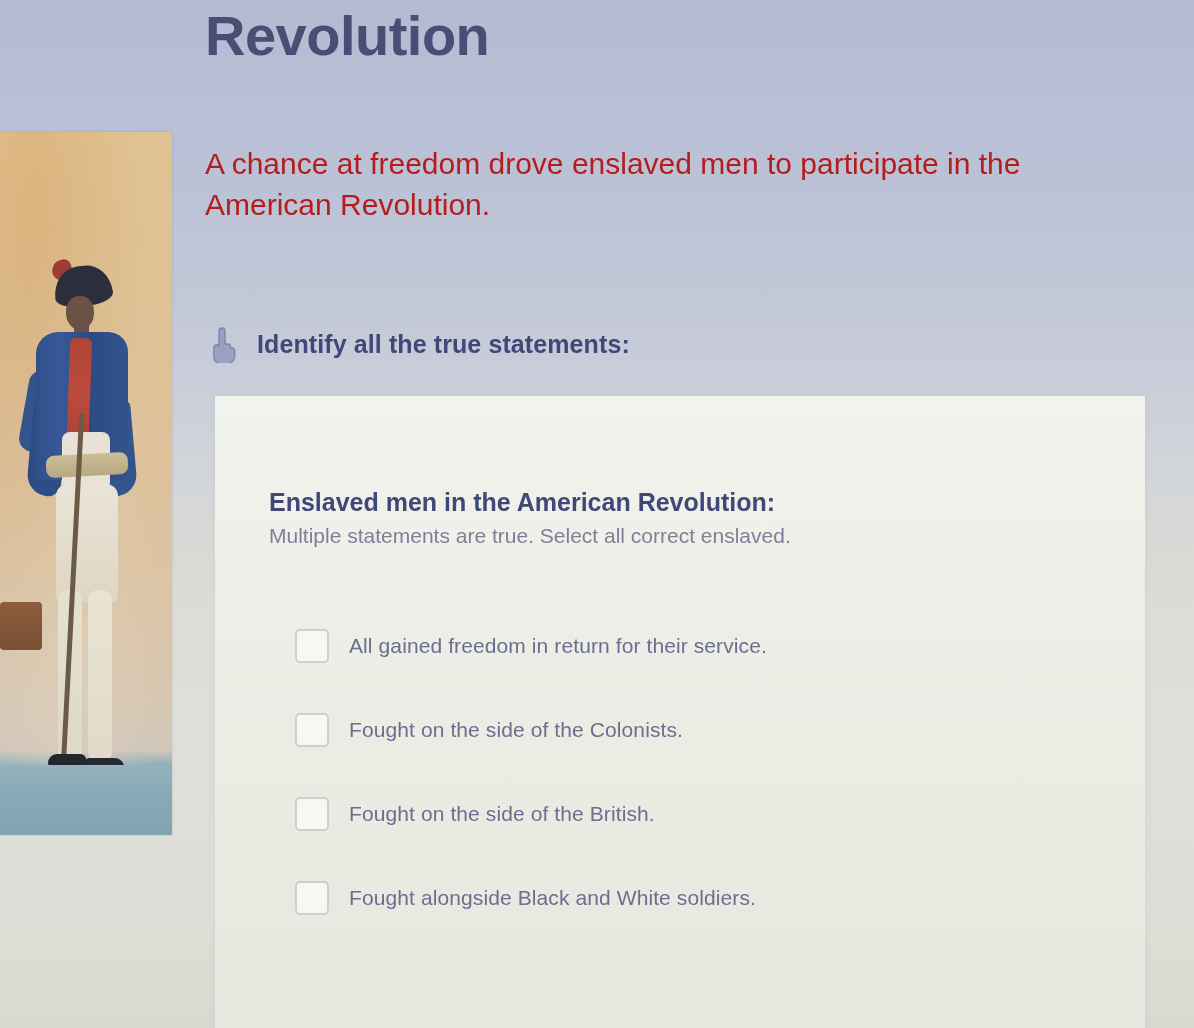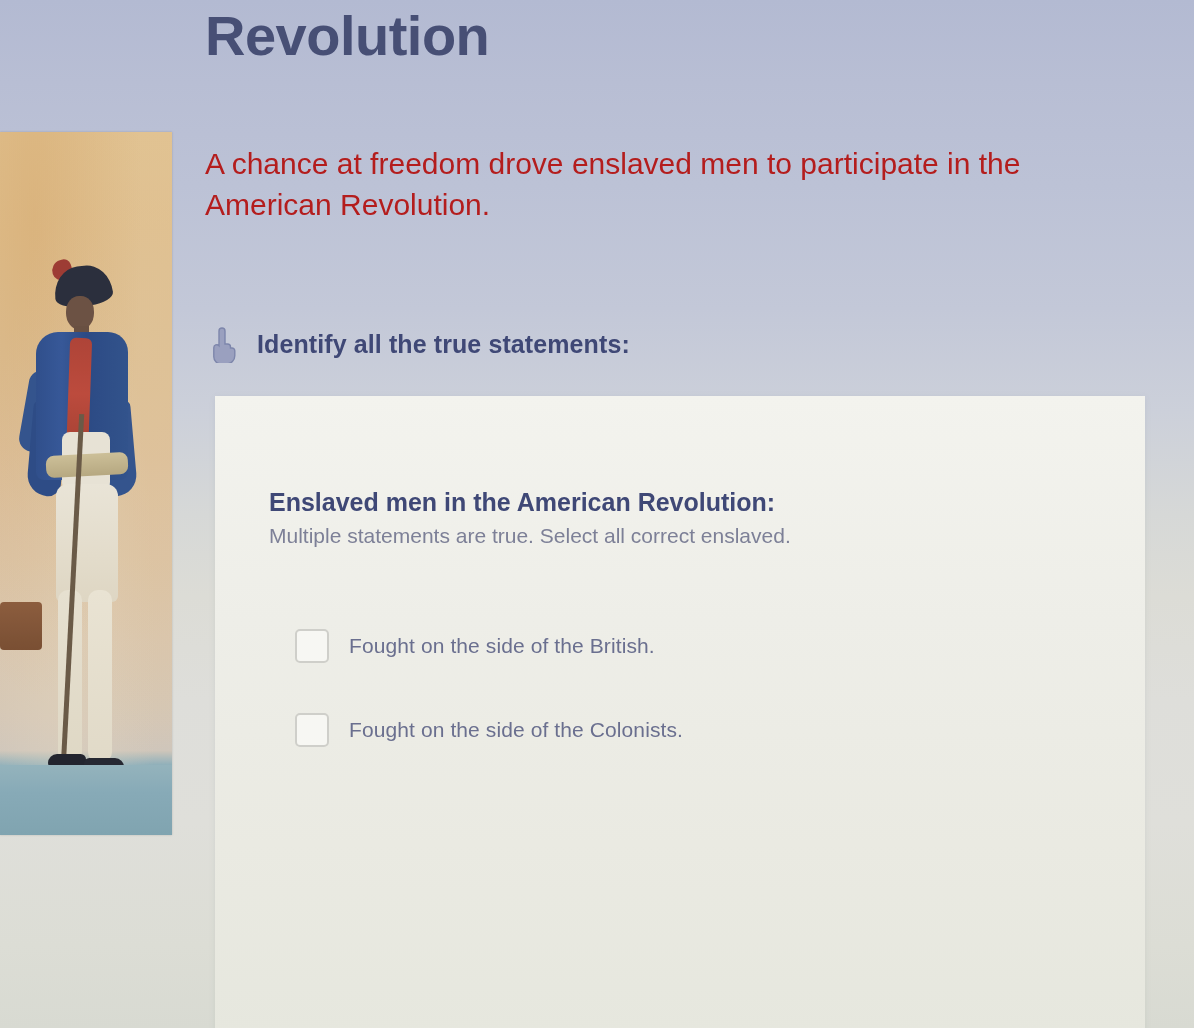--- a/index.html
+++ b/index.html
@@ -332,30 +332,38 @@
       </span>
       <span class="prompt-text">Identify all the true statements:</span>
     </div>
 
     <div class="quiz-card">
       <div class="quiz-heading">Enslaved men in the American Revolution:</div>
       <div class="quiz-subtext">Multiple statements are true. Select all correct enslaved.</div>
 
       <div class="options">
 
+        <div class="option">
+          <span class="checkbox"></span>
+          <span class="option-label">All gained freedom in return for their service.</span>
+        </div>
+
+        <div class="option">
+          <span class="checkbox"></span>
+          <span class="option-label">Fought on the side of the Colonists.</span>
+        </div>
 
         <div class="option">
           <span class="checkbox"></span>
           <span class="option-label">Fought on the side of the British.</span>
         </div>
 
         <div class="option">
           <span class="checkbox"></span>
-          <span class="option-label">Fought on the side of the Colonists.</span>
+          <span class="option-label">Fought alongside Black and White soldiers.</span>
         </div>
-
 
 
       </div>
     </div>
 
   </div>
 </div>
 
 </body></html>

